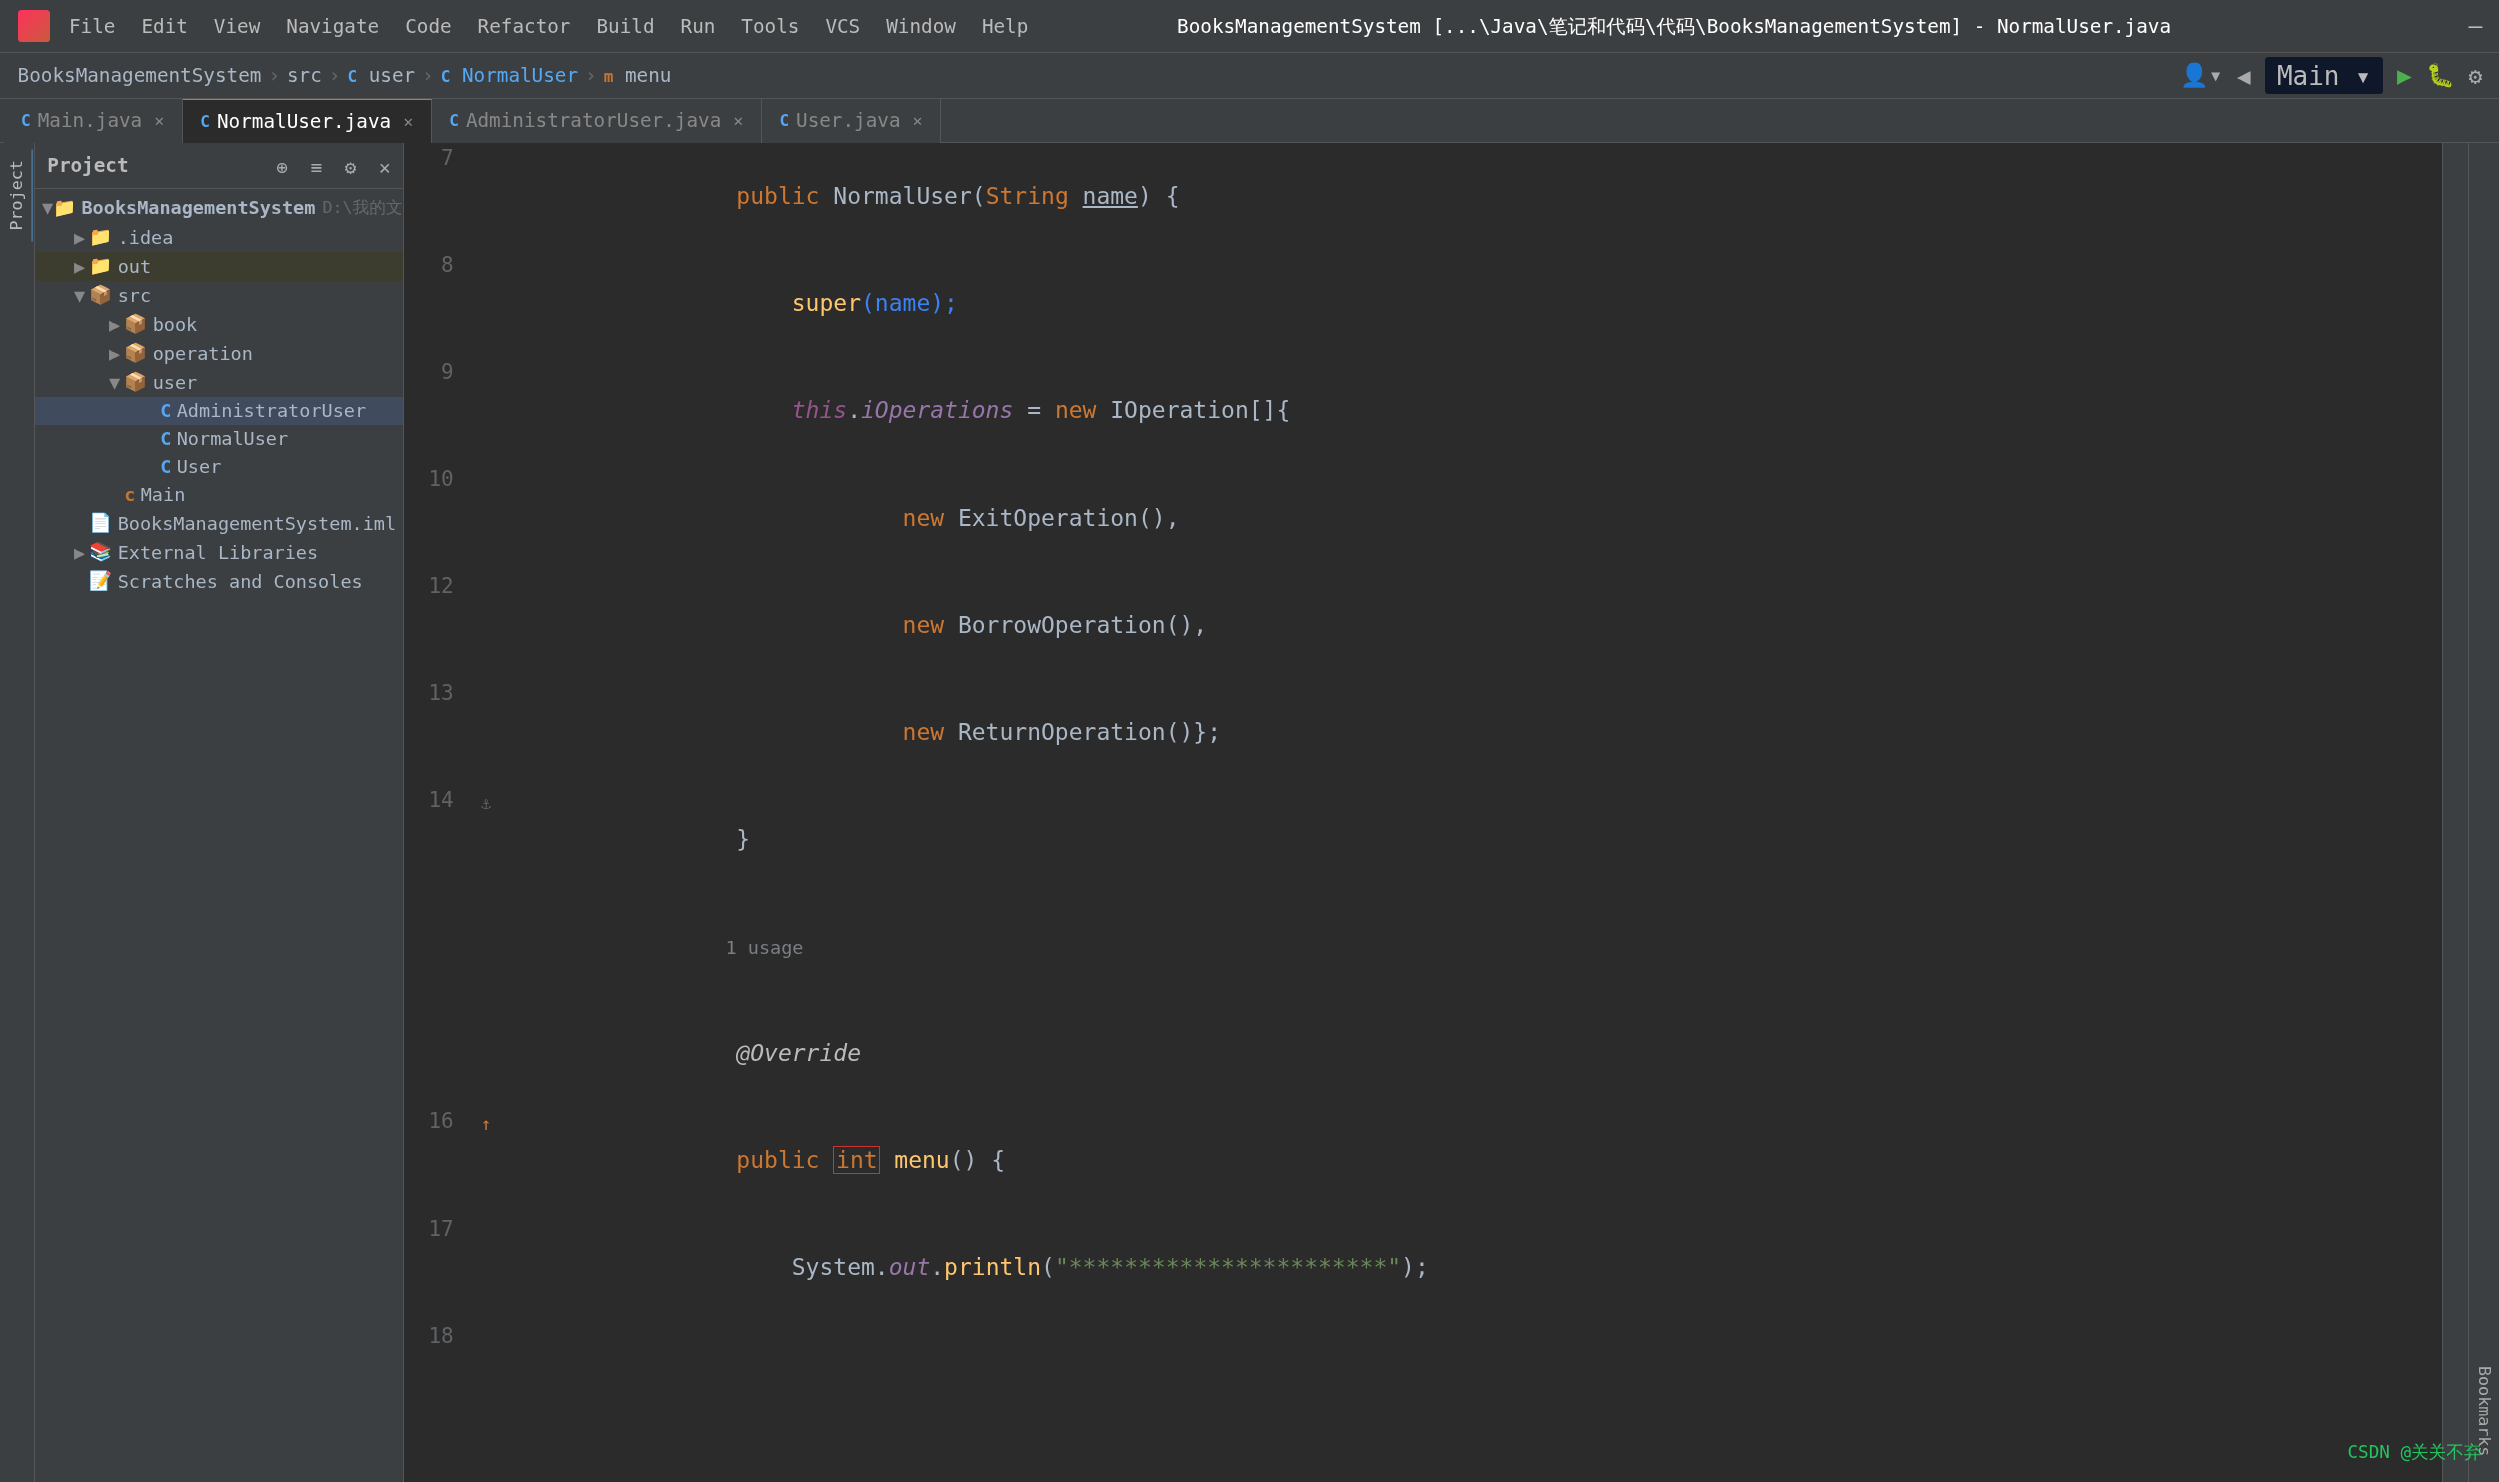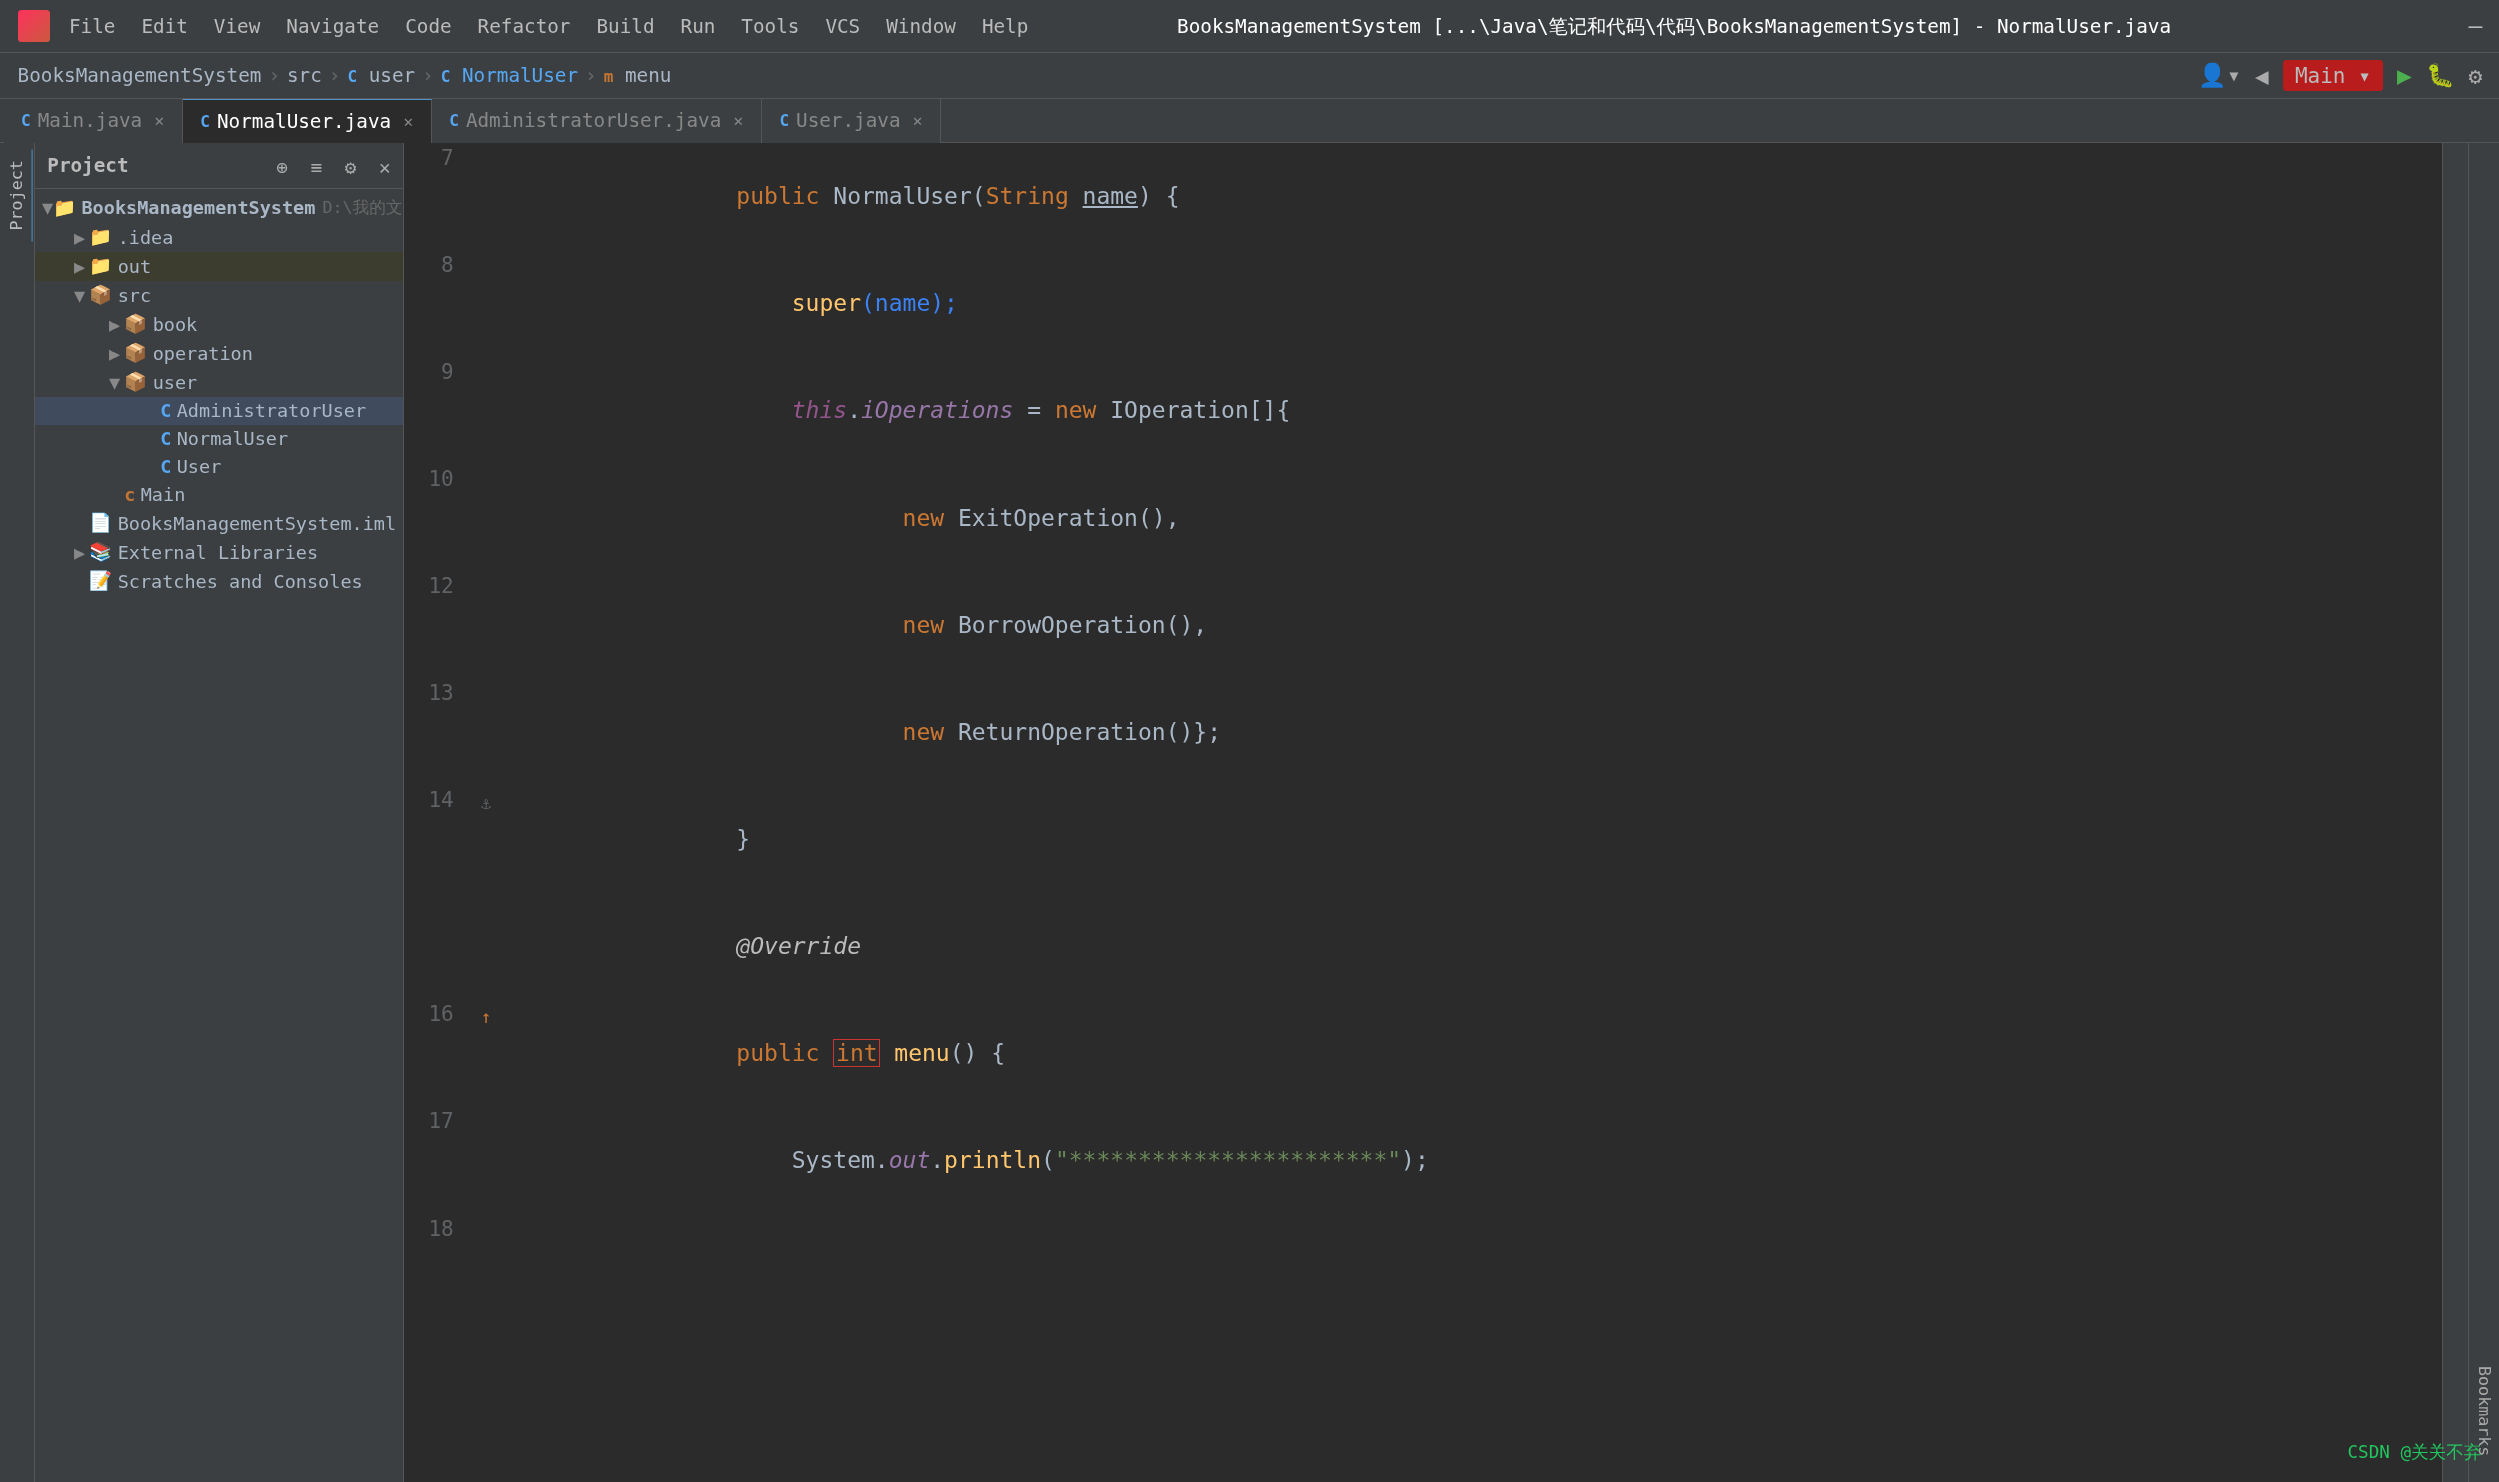--- a/index.html
+++ b/index.html
@@ -281,21 +281,21 @@
   <span class="breadcrumb-item class-c">
     <span style="color:#56a8f5; font-weight:bold; font-size:16px;">C</span> NormalUser
   </span>
   <span class="breadcrumb-sep">›</span>
   <span class="breadcrumb-item">
     <span style="color:#c57633; font-weight:bold; font-size:16px;">m</span> menu
   </span>
   <div class="toolbar-right">
     <span style="font-size:23px; color:#aaa;">👤▾</span>
     <span style="font-size:23px; color:#aaa;">◀</span>
-    <span style="background:#b91c1c; padding:3.5px 12.3px; border-radius:3.5px; color:#bbb; font-size:21px;">Main ▾</span>
+    <span style="background:#0f172a; padding:3.5px 12.3px; border-radius:3.5px; color:#bbb; font-size:26px;">Main ▾</span>
     <span style="color:#4caf50; font-size:24.6px;">▶</span>
     <span style="color:#aaa; font-size:23px;">🐛</span>
     <span style="color:#aaa; font-size:23px;">⚙</span>
   </div>
 </div>
 
 <div class="tab-bar">
   <div class="tab">
     <span class="class-c-icon">C</span>
     <span>Main.java</span>
@@ -485,20 +485,27 @@
         <tr>
           <td class="line-num-col">14</td>
           <td class="gutter-col">
             <span class="anchor" style="color:#606366; font-size:16px;">⚓</span>
           </td>
           <td class="code-col">
             <span style="color:#a9b7c6;">    }</span>
           </td>
         </tr>
 
+        <tr>
+          <td class="line-num-col"></td>
+          <td class="gutter-col"></td>
+          <td class="code-col">
+            <span class="usage-hint">    1 usage</span>
+          </td>
+        </tr>
 
         <tr>
           <td class="line-num-col"></td>
           <td class="gutter-col"></td>
           <td class="code-col">
             <span style="color:#bbb; font-style:italic;">    @Override</span>
           </td>
         </tr>
 
 

